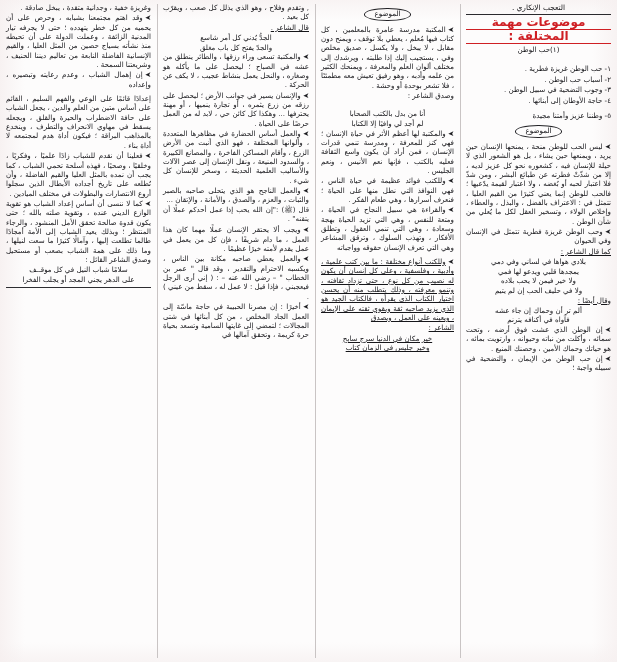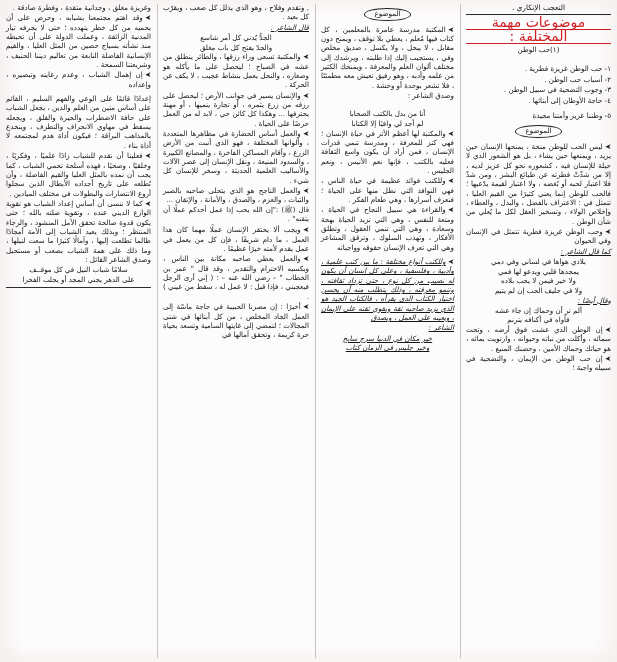--- a/index.html
+++ b/index.html
@@ -52,32 +52,32 @@
   .gap-s{height:4px;}
 
   
   .mk{
     display:inline-block;
     transform:scaleX(-1);
     font-size:7.5px;
     margin-left:2px;
     color:#1b1b1f;
   }
-  .u{text-decoration:underline;text-underline-offset:1px;font-style:italic;}
+  .u{text-decoration:underline;text-underline-offset:1px;}
   .ctr{text-align:center;}
   .rt{text-align:right;}
 
   
   .redhead{
     color:#cf1f24;
     text-align:center;
     letter-spacing:1.1px;
-    font-size:14px;
+    font-size:12px;
     line-height:11px;
-    font-weight:400;
+    font-weight:700;
   }
   .redhead .l1,.redhead .l2{
     display:block;
     border-bottom:1.1px solid #cf1f24;
     padding-bottom:.5px;
     margin-bottom:1.5px;
   }
   .toprule{
     border-bottom:1px solid #2a2a2e;
     height:0;margin:2px 0 2px 0;
@@ -216,21 +216,21 @@
 
       <p class="p quote">قال (ﷺ) :"إن الله يحب إذا عمل أحدكم عملًا أن يتقنه" .</p>
 
       <p class="p"><span class="mk">➤</span><span>ويجب ألا يحتقر الإنسان عملًا مهما كان هذا العمل ، ما دام شريفًا ، فإن كل من يعمل في عمل يقدم لأمته خيرًا عظيمًا .</span></p>
       <p class="p"><span class="mk">➤</span><span>والعمل يعطي صاحبه مكانة بين الناس ، ويكسبه الاحترام والتقدير ، وقد قال " عمر بن الخطاب " – رضي الله عنه – : ( إني أرى الرجل فيعجبني ، فإذا قيل : لا عمل له ، سقط من عيني ) .</span></p>
       <p class="p"><span class="mk">➤</span><span>أخيرًا : إن مصرنا الحبيبة في حاجة ماسّة إلى العمل الجاد المخلص ، من كل أبنائها في شتى المجالات ؛ لتمضي إلى غايتها السامية وتسعد بحياة حرة كريمة ، وتحقق آمالها في</span></p>
     </div>
 
     <div class="col c4">
 
-      <p class="p">وغريزة مغلق ، وجدانية متقدة ، وفطرة صادقة .</p>
+      <p class="p">وغريزة خفية ، وجدانية متقدة ، يبخل صادقة .</p>
       <p class="p"><span class="mk">➤</span><span>وقد اهتم مجتمعنا بشبابه ، وحرص على أن يحميه من كل خطر يتهدده ؛ حتى لا يجرفه تيار المدنية الزائفة ، وعملت الدولة على أن تحيطه منذ نشأته بسياج حصين من المثل العليا ، والقيم الإنسانية الفاضلة النابعة من تعاليم ديننا الحنيف ، وشريعتنا السمحة .</span></p>
       <p class="p"><span class="mk">➤</span><span>إن إهمال الشباب ، وعدم رعايته وتبصيره ، وإعداده</span></p>
 
       <div class="gap-s"></div>
 
       <p class="p">إعدادًا قائمًا على الوعي والفهم السليم ، القائم على أساس متين من العلم والدين ، يجعل الشباب على حافة الاضطراب والحيرة والقلق ، ويجعله يسقط في مهاوي الانحراف والتطرف ، وينخدع بالمذاهب البراقة ؛ فيكون أداة هدم لمجتمعه لا أداة بناء .</p>
       <p class="p"><span class="mk">➤</span><span>فعلينا أن نقدم للشباب زادًا علميًا ، وفكريًا ، وخلقيًا ، وصحيًا ، فهذه أسلحة تحمي الشباب ، كما يجب أن نمده بالمثل العليا والقيم الفاضلة ، وأن نُطلعه على تاريخ أجداده الأبطال الذين سجلوا أروع الانتصارات والبطولات في مختلف الميادين .</span></p>
       <p class="p"><span class="mk">➤</span><span>كما لا ننسى أن أساس إعداد الشباب هو تقوية الوازع الديني عنده ، وتقوية صلته بالله ؛ حتى يكون قدوة صالحة تحقق الأمل المنشود ، والرجاء المنتظر ؛ وبذلك يعيد الشباب إلى الأمة أمجادًا طالما تطلعت إليها ، وآمالًا كثيرًا ما سعت لنيلها ، وما ذلك على همة الشباب بصعب أو مستحيل وصدق الشاعر القائل :</span></p>
 
       <div class="poem">

